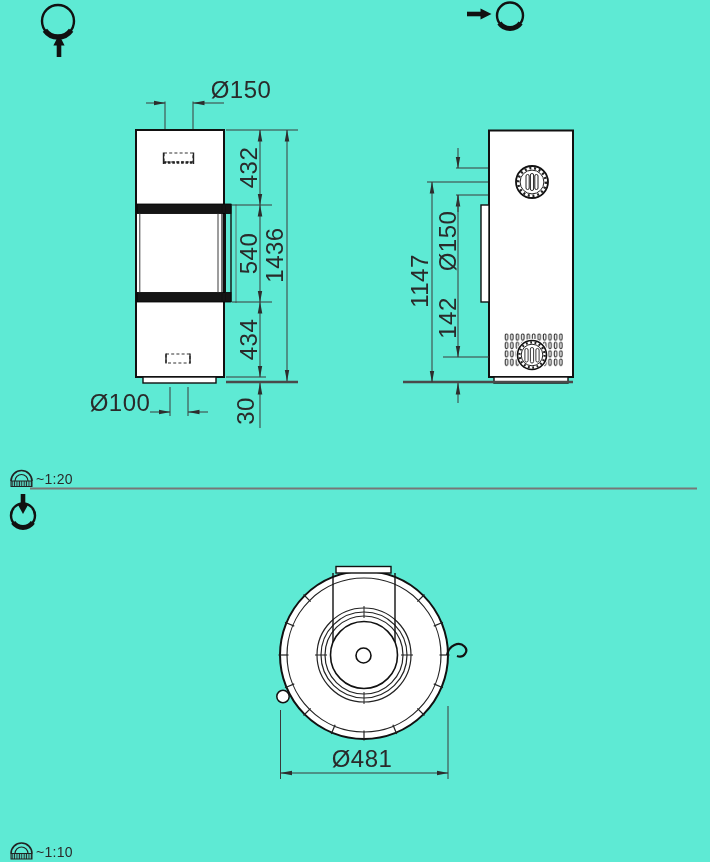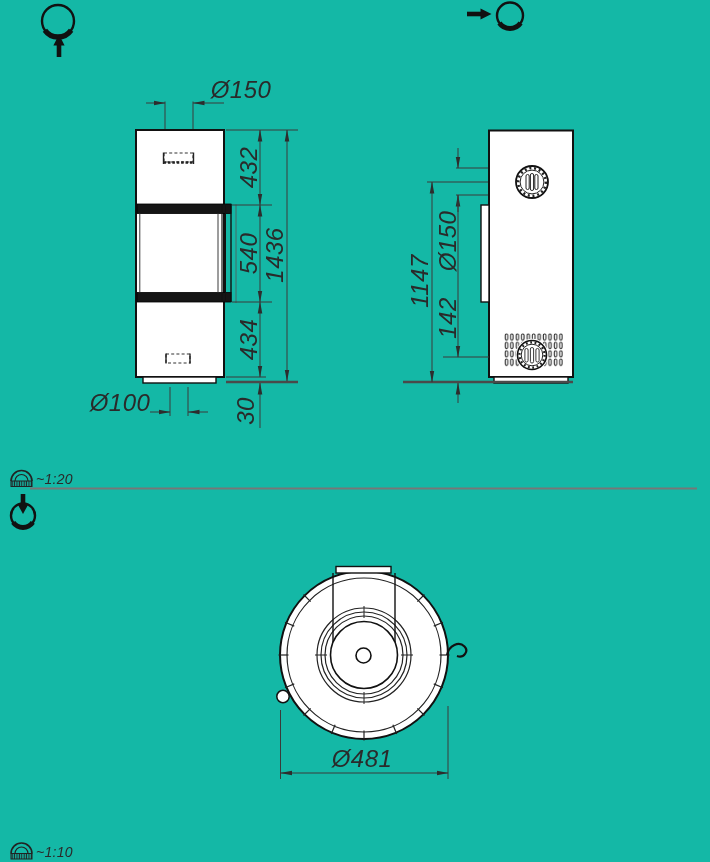--- a/index.html
+++ b/index.html
@@ -1,16 +1,16 @@
 <!DOCTYPE html>
 <html><head>
 <meta charset="utf-8">
 <style>
   html,body{margin:0;padding:0;background:#fff;}
-  .page{position:relative;width:710px;height:862px;background:#14b8a6;overflow:hidden;font-style:italic;}
+  .page{position:relative;width:710px;height:862px;background:#5eead4;overflow:hidden;}
   svg text{font-family:"Liberation Sans", sans-serif;fill:#2a2a2a;}
   .dim{font-size:24px;letter-spacing:0.5px;}
   .scale-label{font-size:14px;letter-spacing:0.3px;}
   .thin{stroke:#3a3a3a;stroke-width:1;fill:none;}
   .outline{stroke:#111;stroke-width:2;fill:#fff;}
   .outline-thin{stroke:#111;stroke-width:1.4;fill:#fff;}
   .floor{stroke:#4a4a4a;stroke-width:2.6;fill:none;}
   .dimline{stroke:#3a3a3a;stroke-width:1;fill:none;}
   .icon-stroke{stroke:#111;fill:none;}
 </style>

